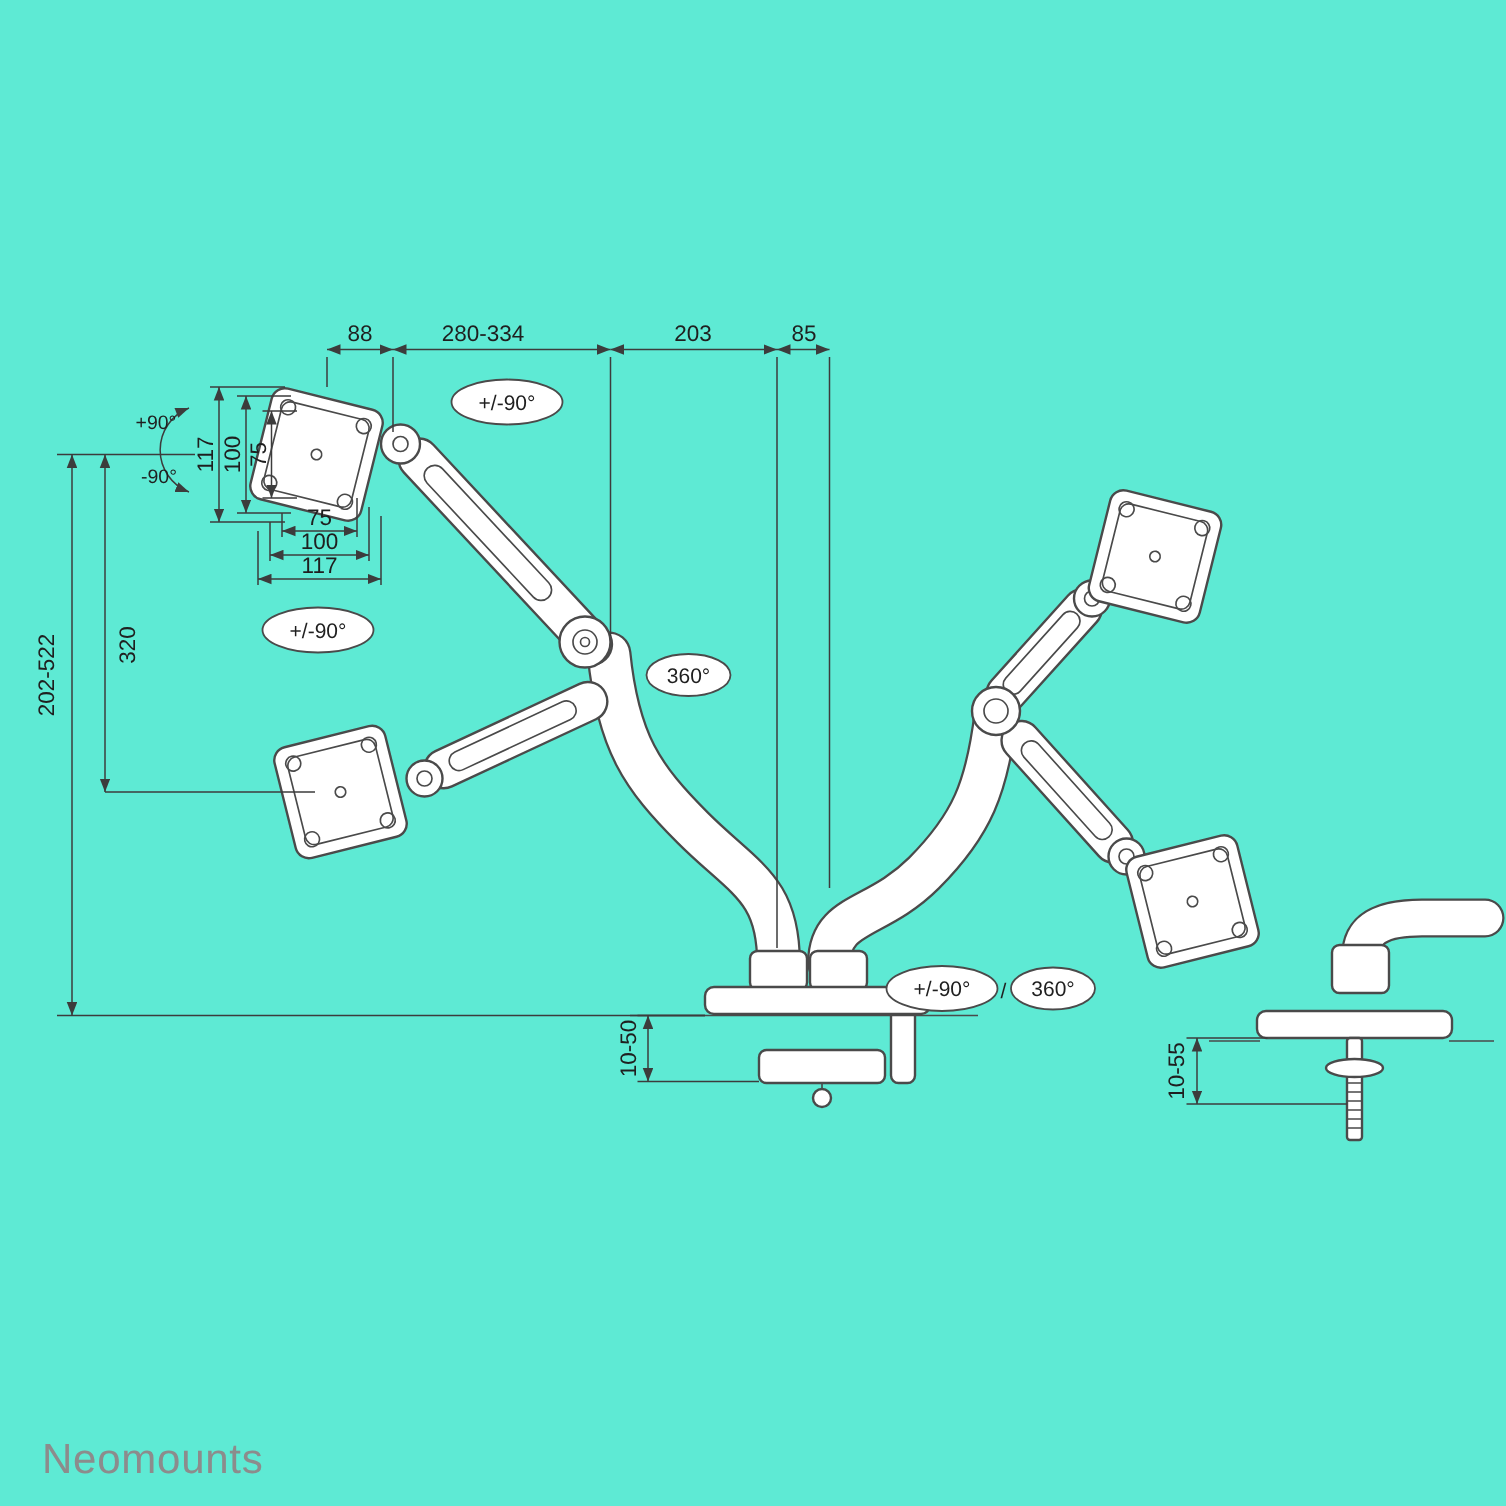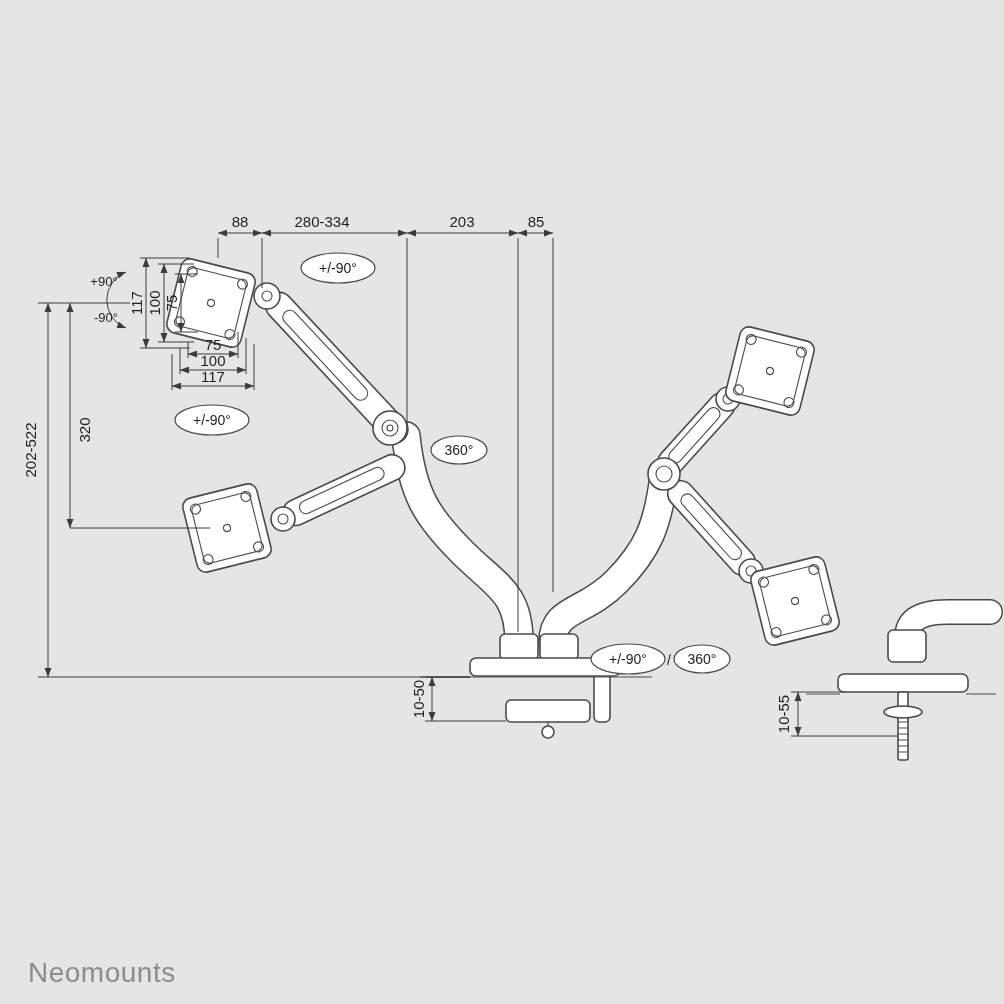--- a/index.html
+++ b/index.html
@@ -1,16 +1,16 @@
 <!DOCTYPE html>
 <html><head>
 <meta charset="utf-8">
 <style>
   html,body{margin:0;padding:0;background:#ffffff;}
-  .canvas{position:relative;width:1004px;height:1004px;background:#e5e5e5;overflow:hidden;
+  .canvas{position:relative;width:1004px;height:1004px;background:#5eead4;overflow:hidden;
           font-family:"Liberation Sans",sans-serif;}
   svg{display:block;}
   text{font-family:"Liberation Sans",sans-serif;}
   .part{fill:#ffffff;stroke:#4a4a4a;stroke-width:1.6;}
   .detail{fill:none;stroke:#4a4a4a;stroke-width:1.1;}
   .callout{fill:#ffffff;stroke:#4a4a4a;stroke-width:1.2;}
   .tube-o{fill:none;stroke:#4a4a4a;stroke-width:30;stroke-linecap:round;}
   .tube-i{fill:none;stroke:#ffffff;stroke-width:27;stroke-linecap:round;}
   .tube-o2{fill:none;stroke:#4a4a4a;stroke-width:26;stroke-linecap:round;}
   .tube-i2{fill:none;stroke:#ffffff;stroke-width:23;stroke-linecap:round;}

